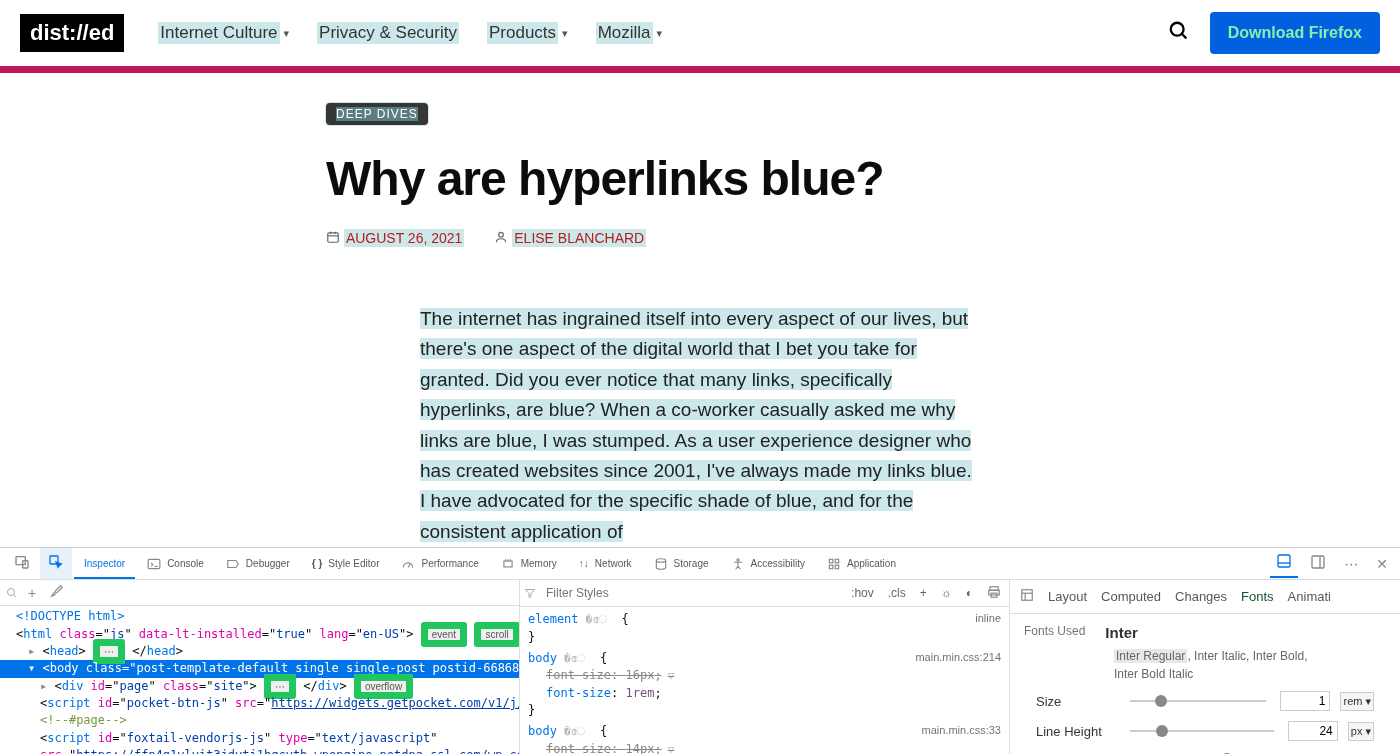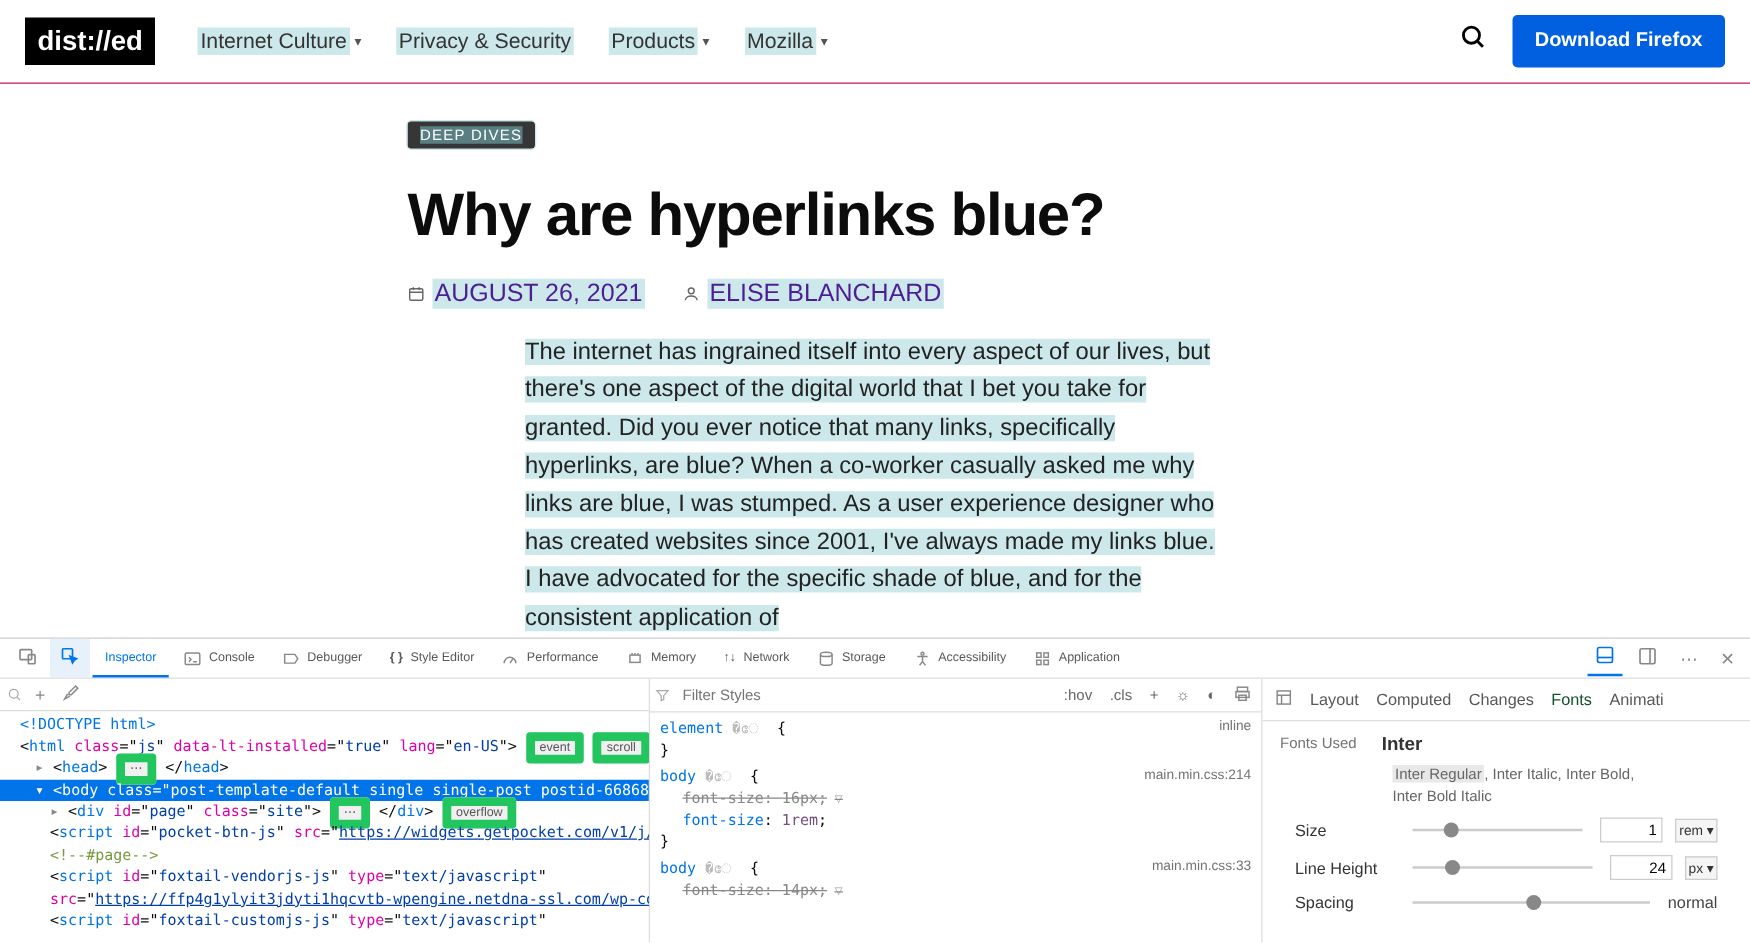--- a/index.html
+++ b/index.html
@@ -1,31 +1,31 @@
 <!DOCTYPE html>
 <html><head>
 <meta charset="utf-8">
 <style>
 * { box-sizing: border-box; margin: 0; padding: 0; }
 body { font-family: -apple-system, BlinkMacSystemFont, "Segoe UI", sans-serif; font-size: 13px; color: #0c0c0d; overflow: hidden; }
 .page { display: flex; flex-direction: column; height: 754px; width: 1400px; }
-.site-header { display: flex; align-items: center; padding: 12px 20px; gap: 20px; border-bottom: 1px solid #be185d; }
+.site-header { display: flex; align-items: center; padding: 12px 20px; gap: 20px; border-bottom: 7px solid #be185d; }
 .logo { background: #000; color: #fff; font-weight: 700; font-size: 22px; padding: 6px 10px; letter-spacing: 0px; }
 .nav { display: flex; gap: 28px; margin-left: 14px; }
 .nav-item { font-size: 17px; color: #333; display: inline-flex; align-items: center; gap: 4px; cursor: pointer; }
 .nav-item .lbl { background: #cce8ea; padding: 1px 2px; }
 .chev { font-size: 11px; color: #555; }
 .spacer { flex: 1; }
 .search-i { font-size: 20px; }
-.dl-btn { background: #0060df; color: #ffffff; border-radius: 4px; padding: 12px 18px; font-weight: 700; font-size: 16px; border: none; cursor: pointer; }
+.dl-btn { background: #0060df; color: #86efac; border-radius: 4px; padding: 12px 18px; font-weight: 700; font-size: 16px; border: none; cursor: pointer; }
 .article { padding: 30px 0 0 326px; max-width: 1080px; }
 .cat-tag { display: inline-block; background: #363636; color: #fff; font-size: 12px; letter-spacing: 1px; padding: 4px 10px; border-radius: 3px; outline:1px solid #cce8ea; }
 .cat-tag span{background:#5a7f82;}
 .title { font-size: 48px; font-weight: 800; margin: 26px 0 24px; letter-spacing: -1px; }
-.meta { display: flex; gap: 30px; font-size: 20px; color: #4c1d95; margin-bottom: 20px; }
+.meta { display: flex; gap: 30px; font-size: 14px; color: #b91c1c; margin-bottom: 58px; }
 .meta .hl { background: #cce8ea; padding: 1px 2px; }
 .body-txt { font-size: 19px; line-height: 1.6; max-width: 650px; padding-left: 94px; color:#222;}
 .body-txt span { background: #cce8ea; }
 .devtools { border-top: 1px solid #ccc; display: flex; flex-direction: column; height: 316px; font-family: Menlo, Consolas, monospace; font-size: 12px; background: #fff; }
 .dt-tabs { display: flex; align-items: center; border-bottom: 1px solid #ddd; padding: 0 6px; gap: 2px; font-family: -apple-system, sans-serif; }
 .dt-tab { display: flex; align-items: center; gap: 6px; padding: 8px 10px; color: #585858; cursor: pointer; font-size: 10px; }
 .dt-tab.active { color: #0074e8; border-bottom: 2px solid #0074e8; margin-bottom: -1px; }
 .dt-toolbtn { padding: 6px 8px; cursor: pointer; color: #585858; }
 .dt-toolbtn.active { color:#0074e8; background:#e7f1fb; border-radius:2px;}
 .dt-body { display: flex; flex: 1; overflow: hidden; }

